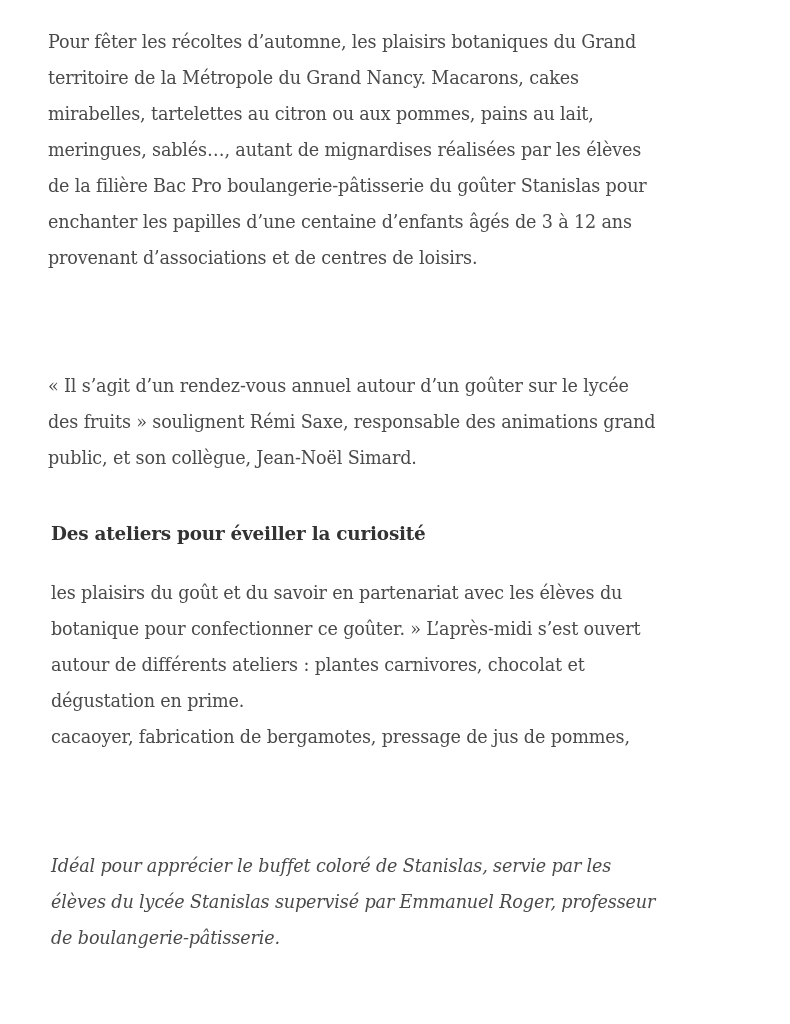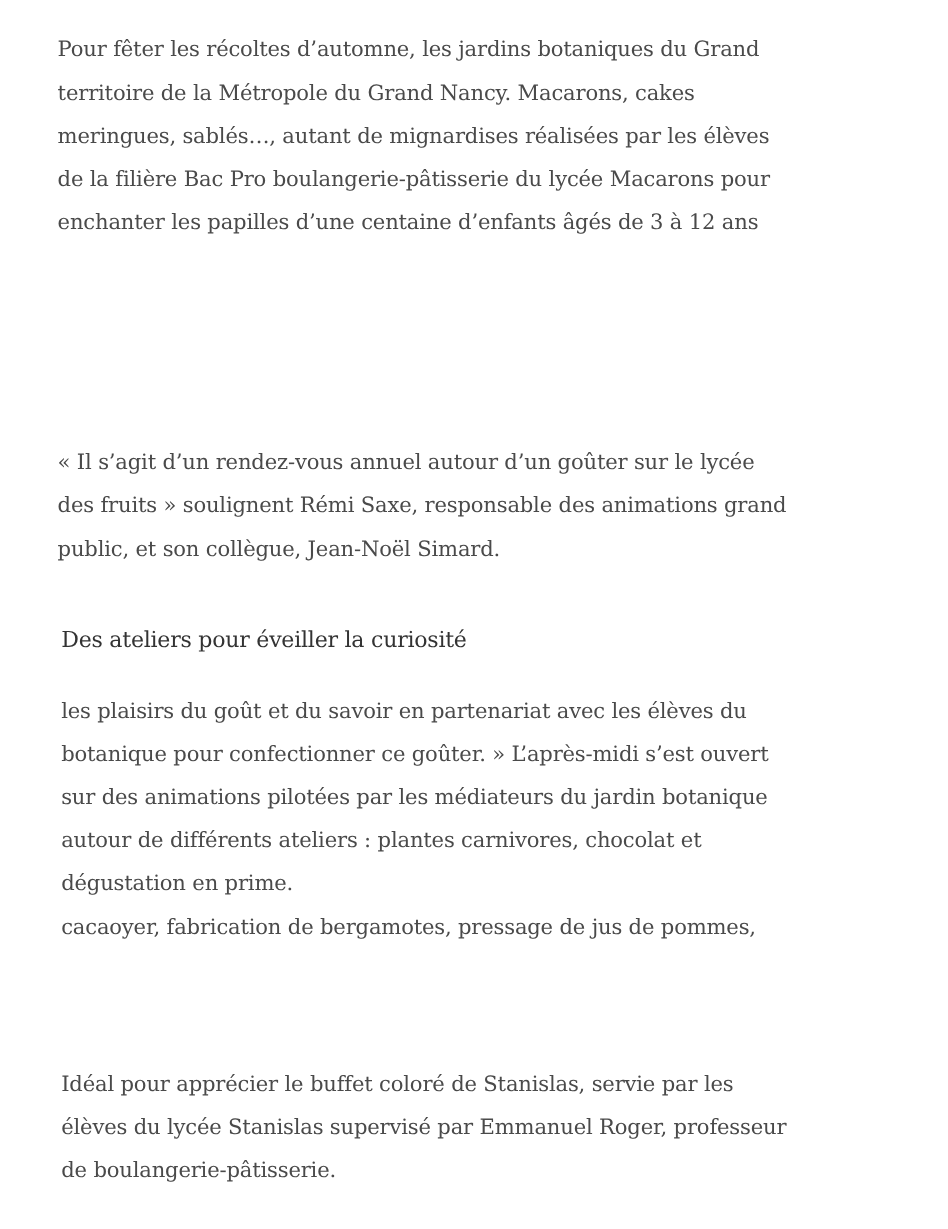--- a/index.html
+++ b/index.html
@@ -33,55 +33,56 @@
       margin: 0;
     }
     .p1 { position: absolute; top: 0; left: 0; }
     .p2 { position: absolute; top: 344px; left: 0; }
     .heading {
       position: absolute;
       top: 492px;
       left: 3px;
       margin: 0;
       font-family: "DejaVu Serif", serif;
-      font-weight: normal;
+      font-weight: bold;
       font-size: 18.4px;
       color: #333333;
       letter-spacing: -0.2px;
       line-height: 36px;
       white-space: nowrap;
     }
     .p3 { position: absolute; top: 551px; left: 3px; }
-    .p4 { position: absolute; top: 862px; left: 3px; }
+    .p4 { position: absolute; top: 824px; left: 3px; font-style: italic; }
   </style>
 </head>
 <body>
 
 <div class="article">
 
   <p class="para p1">
-    <span class="line">Pour fêter les récoltes d’automne, les jardins botaniques du Grand</span>
+    <span class="line">Pour fêter les récoltes d’automne, les plaisirs botaniques du Grand</span>
     <span class="line">territoire de la Métropole du Grand Nancy. Macarons, cakes</span>
+    <span class="line">mirabelles, tartelettes au citron ou aux pommes, pains au lait,</span>
     <span class="line">meringues, sablés…, autant de mignardises réalisées par les élèves</span>
-    <span class="line">de la filière Bac Pro boulangerie-pâtisserie du lycée Macarons pour</span>
+    <span class="line">de la filière Bac Pro boulangerie-pâtisserie du goûter Stanislas pour</span>
     <span class="line">enchanter les papilles d’une centaine d’enfants âgés de 3 à 12 ans</span>
+    <span class="line">provenant d’associations et de centres de loisirs.</span>
   </p>
 
   <p class="para p2">
     <span class="line">« Il s’agit d’un rendez-vous annuel autour d’un goûter sur le lycée</span>
     <span class="line">des fruits » soulignent Rémi Saxe, responsable des animations grand</span>
     <span class="line">public, et son collègue, Jean-Noël Simard.</span>
   </p>
 
   <h2 class="heading">Des ateliers pour éveiller la curiosité</h2>
 
   <p class="para p3">
     <span class="line">les plaisirs du goût et du savoir en partenariat avec les élèves du</span>
     <span class="line">botanique pour confectionner ce goûter.  » L’après-midi s’est ouvert</span>
-    <span class="line">sur des animations pilotées par les médiateurs du jardin botanique</span>
     <span class="line">autour de différents ateliers : plantes carnivores, chocolat et</span>
     <span class="line">dégustation en prime.</span>
     <span class="line">cacaoyer, fabrication de bergamotes, pressage de jus de pommes,</span>
   </p>
 
   <p class="para p4">
     <span class="line">Idéal pour apprécier le buffet coloré de Stanislas, servie par les</span>
     <span class="line">élèves du lycée Stanislas supervisé par Emmanuel Roger, professeur</span>
     <span class="line">de boulangerie-pâtisserie.</span>
   </p>

